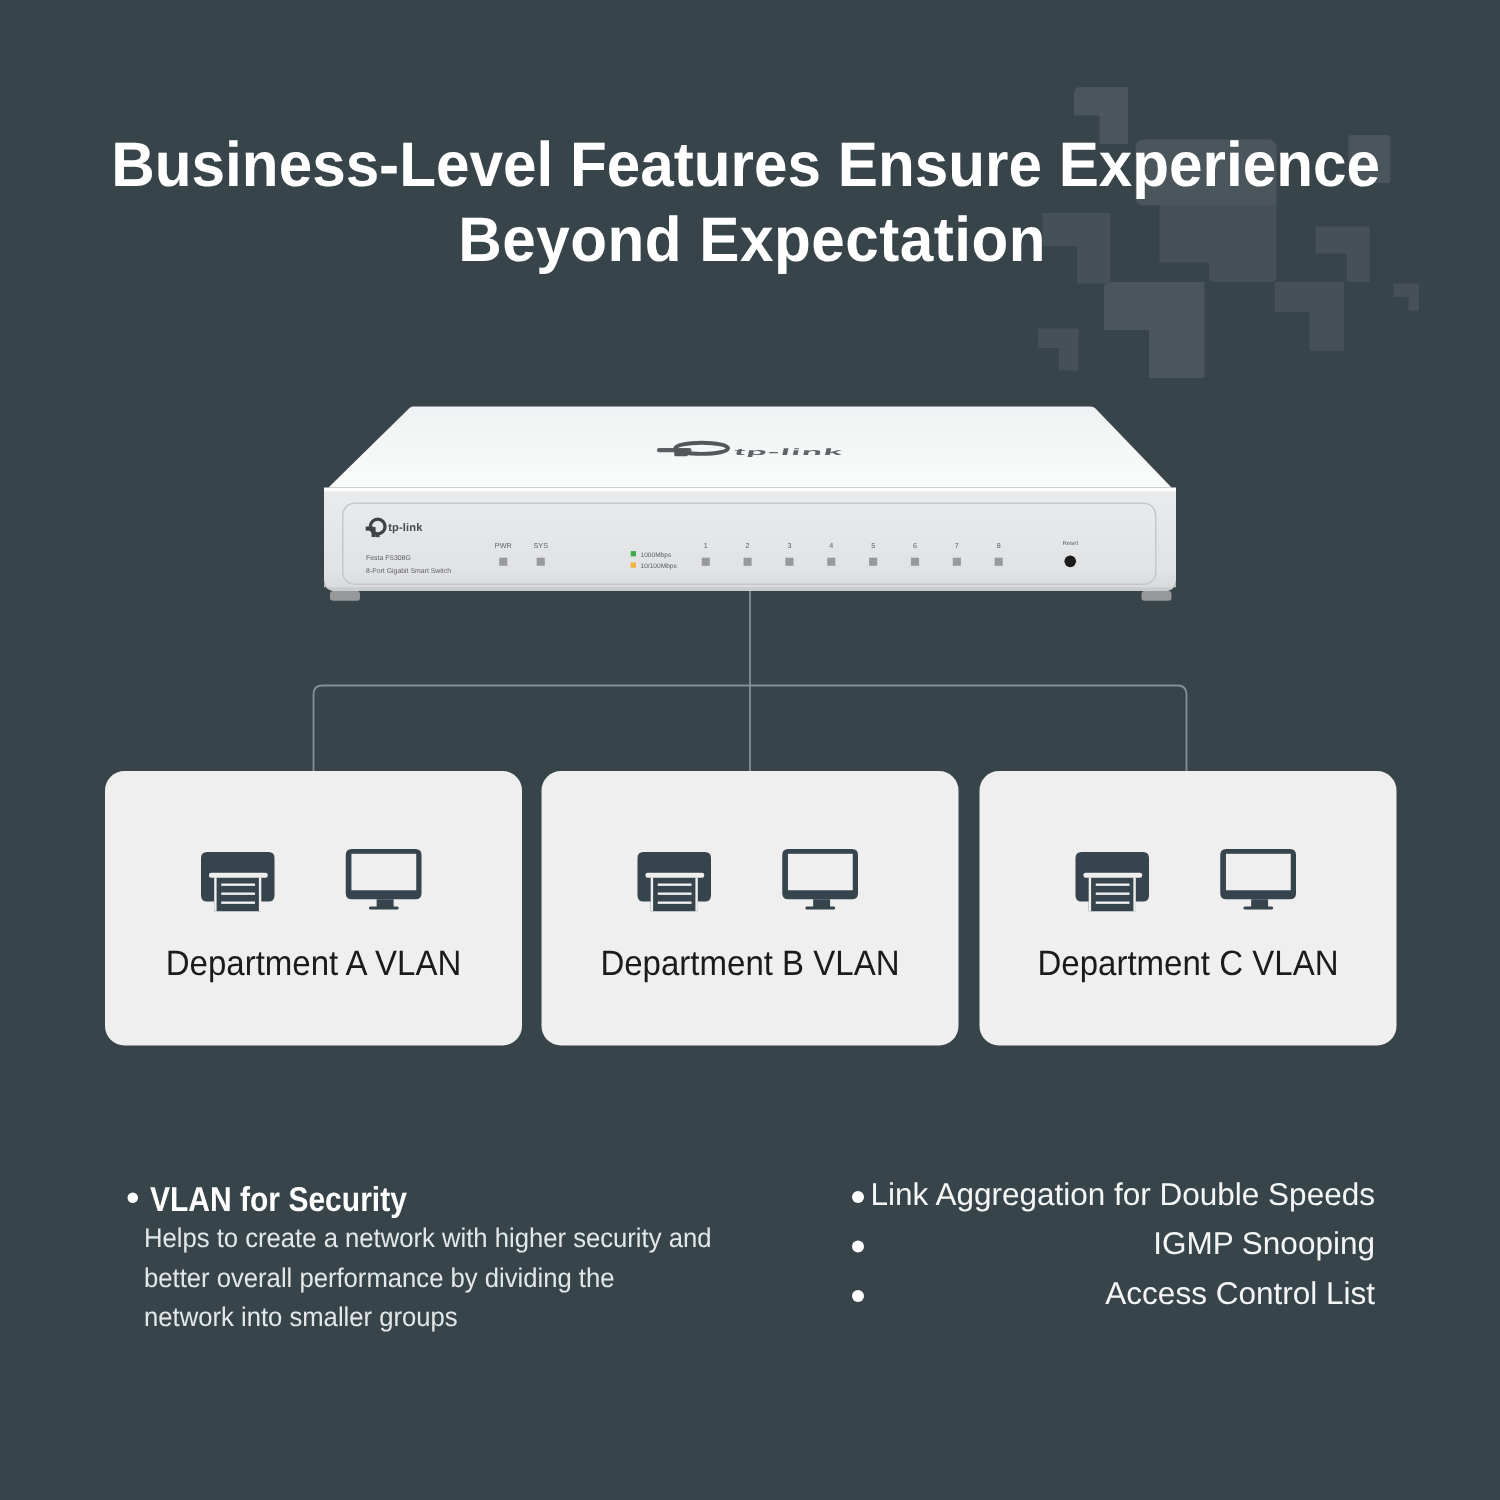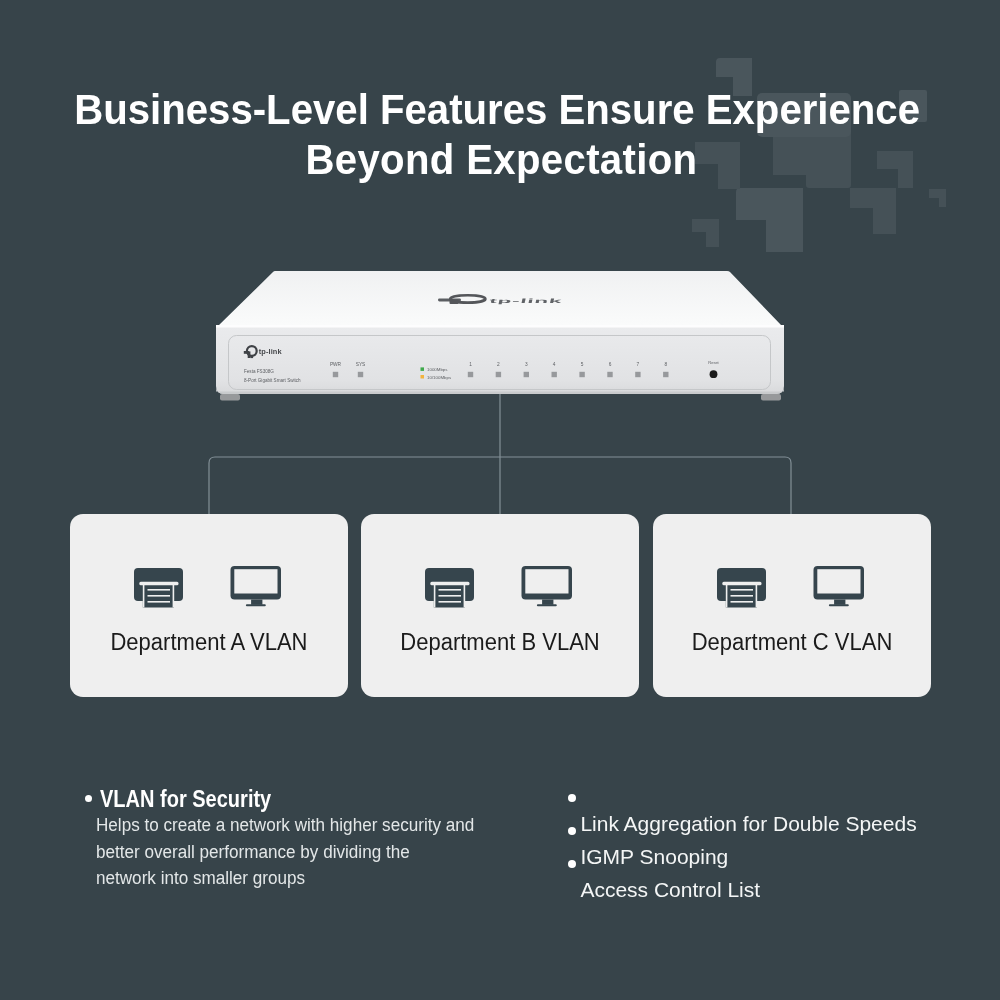--- a/index.html
+++ b/index.html
@@ -163,16 +163,16 @@
      transform:scaleX(0.87);transform-origin:left top;">VLAN for Security</div>
 <div class="abs" style="left:96px;top:812px;color:#E3E7E8;font-size:18px;line-height:26.6px;
      transform:scaleX(0.95);transform-origin:left top;">
 Helps to create a network with higher security and<br>
 better overall performance by dividing the<br>
 network into smaller groups</div>
 
 <div class="dot" style="left:567.5px;top:794px;width:8px;height:8px;"></div>
 <div class="dot" style="left:567.5px;top:827.2px;width:8px;height:8px;"></div>
 <div class="dot" style="left:567.5px;top:860.4px;width:8px;height:8px;"></div>
-<div class="abs" style="left:580.4px;top:807px;color:#F4F6F6;font-size:21px;line-height:33.2px;">
+<div class="abs" style="left:580.4px;top:780px;color:#F4F6F6;font-size:21px;line-height:33.2px;text-align:right;">
 Link Aggregation for Double Speeds<br>
 IGMP Snooping<br>
 Access Control List</div>
 
 </body></html>

